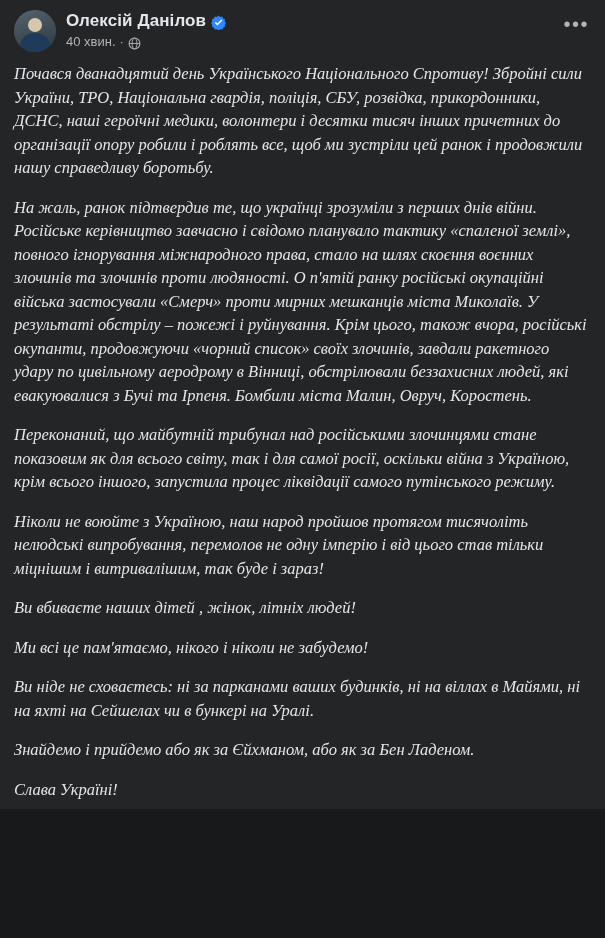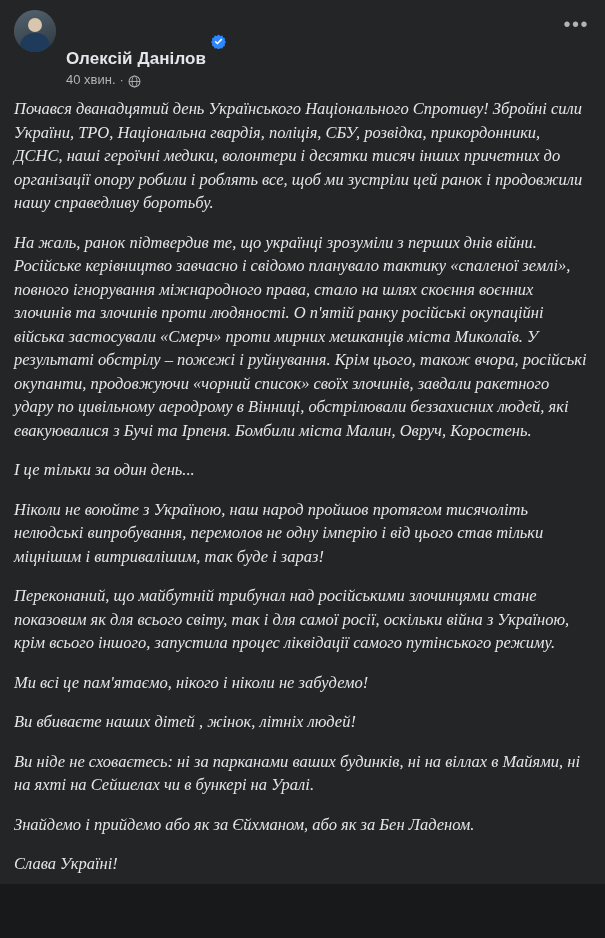--- a/index.html
+++ b/index.html
@@ -68,21 +68,20 @@
   .name-row {
     display: flex;
     align-items: center;
   }
   .author-name {
     font-size: 17px;
     font-weight: bold;
     color: #e4e6eb;
     line-height: 20px;
     letter-spacing: 0.1px;
-    margin-top: 38px;
   }
   .verified {
     width: 15px;
     height: 15px;
     margin-left: 5px;
     flex: 0 0 15px;
     position: relative;
     top: 1px;
   }
   .meta-row {
@@ -163,23 +162,22 @@
         </span>
       </div>
     </div>
 
     <div class="more-btn">•••</div>
   </div>
 
   <div class="post-body">
     <p>Почався дванадцятий день Українського Національного Спротиву! Збройні сили України, ТРО, Національна гвардія, поліція, СБУ, розвідка, прикордонники, ДСНС, наші героїчні медики, волонтери і десятки тисяч інших причетних до організації опору робили і роблять все, щоб ми зустріли цей ранок і продовжили нашу справедливу боротьбу.</p>
     <p>На жаль, ранок підтвердив те, що українці зрозуміли з перших днів війни. Російське керівництво завчасно і свідомо планувало тактику «спаленої землі», повного ігнорування міжнародного права, стало на шлях скоєння воєнних злочинів та злочинів проти людяності. О п'ятій ранку російські окупаційні війська застосували «Смерч» проти мирних мешканців міста Миколаїв. У результаті обстрілу – пожежі і руйнування. Крім цього, також вчора, російські окупанти, продовжуючи «чорний список» своїх злочинів, завдали ракетного удару по цивільному аеродрому в Вінниці, обстрілювали беззахисних людей, які евакуювалися з Бучі та Ірпеня. Бомбили міста Малин, Овруч, Коростень.</p>
-    <p>І це тільки за один день...</p>
+    <p>Переконаний, що майбутній трибунал над російськими злочинцями стане показовим як для всього світу, так і для самої росії, оскільки війна з Україною, крім всього іншого, запустила процес ліквідації самого путінського режиму.</p>
     <p>Ніколи не воюйте з Україною, наш народ пройшов протягом тисячоліть нелюдські випробування, перемолов не одну імперію і від цього став тільки міцнішим і витривалішим, так буде і зараз!</p>
-    <p>Переконаний, що майбутній трибунал над російськими злочинцями стане показовим як для всього світу, так і для самої росії, оскільки війна з Україною, крім всього іншого, запустила процес ліквідації самого путінського режиму.</p>
+    <p>Ви вбиваєте наших дітей , жінок, літніх людей!</p>
     <p>Ми всі це пам'ятаємо, нікого і ніколи не забудемо!</p>
-    <p>Ви вбиваєте наших дітей , жінок, літніх людей!</p>
     <p>Ви ніде не сховаєтесь: ні за парканами ваших будинків, ні на віллах в Майями, ні на яхті на Сейшелах чи в бункері на Уралі.</p>
     <p>Знайдемо і прийдемо або як за Єйхманом, або як за Бен Ладеном.</p>
     <p>Слава Україні!</p>
   </div>
 
 </div>
 
 </body></html>

